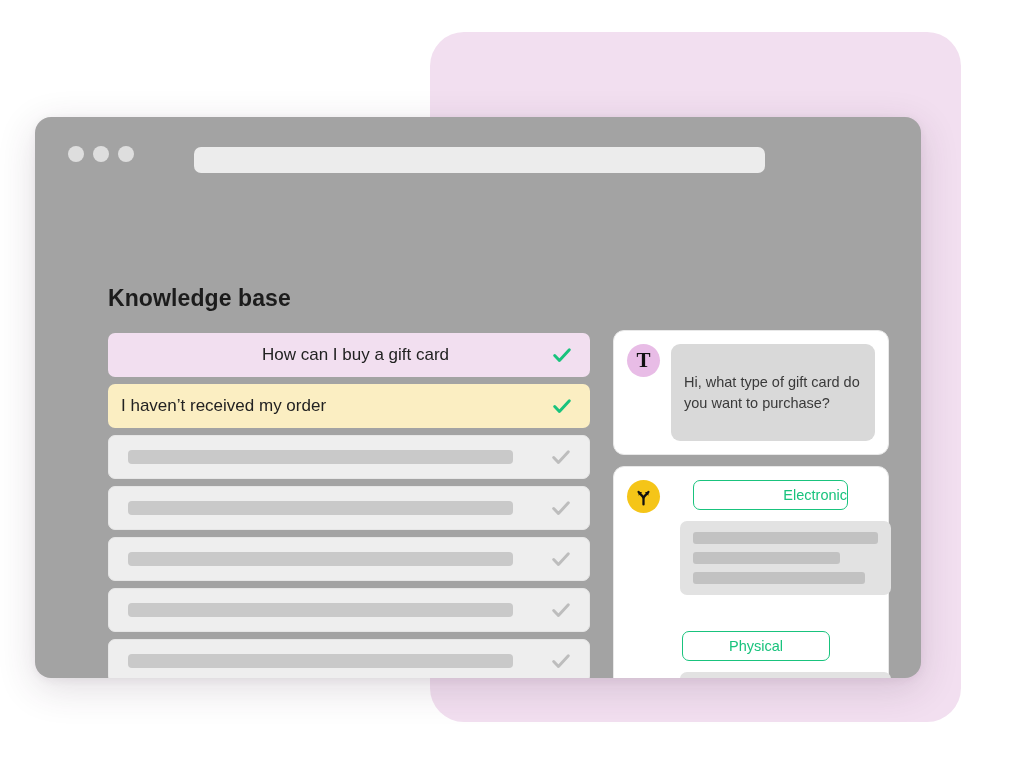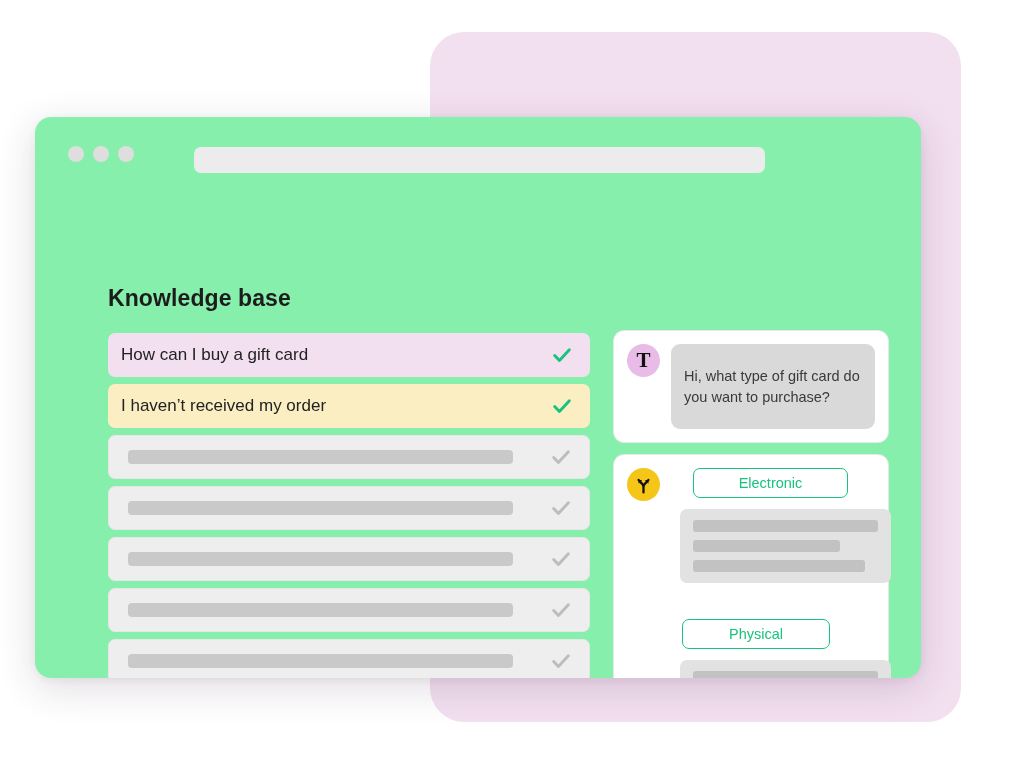--- a/index.html
+++ b/index.html
@@ -27,21 +27,21 @@
     z-index: 1;
   }
 
   
   .window {
     position: absolute;
     left: 35px;
     top: 117px;
     width: 886px;
     height: 561px;
-    background: #86efac;
+    background: #a3a3a3;
     border-radius: 16px;
     box-shadow: 0 10px 38px rgba(60,40,60,0.16), 0 2px 8px rgba(60,40,60,0.06);
     z-index: 2;
     overflow: hidden;
   }
 
   .window-chrome {
     position: relative;
     height: 75px;
   }
@@ -94,21 +94,21 @@
 
   .kb-row {
     position: relative;
     height: 44px;
     margin-bottom: 7px;
     border-radius: 7px;
     display: flex;
     align-items: center;
     box-sizing: border-box;
   }
-  .kb-row.pink   { background: #f2dff0; }
+  .kb-row.pink   { background: #f2dff0; justify-content: center; }
   .kb-row.yellow { background: #fbeec2; align-items: center; }
   .kb-row.blank  { background: #eeeeee; border: 1px solid #e6e6e6; }
 
   .kb-label {
     margin-left: 13px;
     font-size: 17px;
     color: #222222;
   }
 
   .kb-skeleton-bar {
@@ -166,21 +166,21 @@
     line-height: 1;
   }
 
   .avatar.branch {
     background: #f5c518;
   }
 
   .bubble {
     background: #d9d9d9;
     border-radius: 9px;
-    padding: 22px 13px;
+    padding: 28px 13px;
     font-size: 14.5px;
     line-height: 1.42;
     color: #3a3a3a;
     max-width: 202px;
   }
 
   .branch-body {
     flex: 1 1 auto;
   }
 
@@ -188,21 +188,21 @@
     display: block;
     border: 1.6px solid #19c37d;
     border-radius: 7px;
     color: #19c37d;
     font-size: 14.5px;
     text-align: center;
     padding: 6px 0;
     background: #ffffff;
     box-sizing: border-box;
   }
-  .choice-btn.electronic { width: 155px; margin-left: 22px; }
+  .choice-btn.electronic { width: 155px; margin-left: 22px; text-align: right; }
   .choice-btn.physical   { width: 148px; margin-left: 11px; margin-top: 36px; }
 
   .skeleton-block {
     background: #e2e2e2;
     border-radius: 7px;
     padding: 11px 13px;
     margin-top: 11px;
     margin-left: 9px;
     width: 211px;
     box-sizing: border-box;

